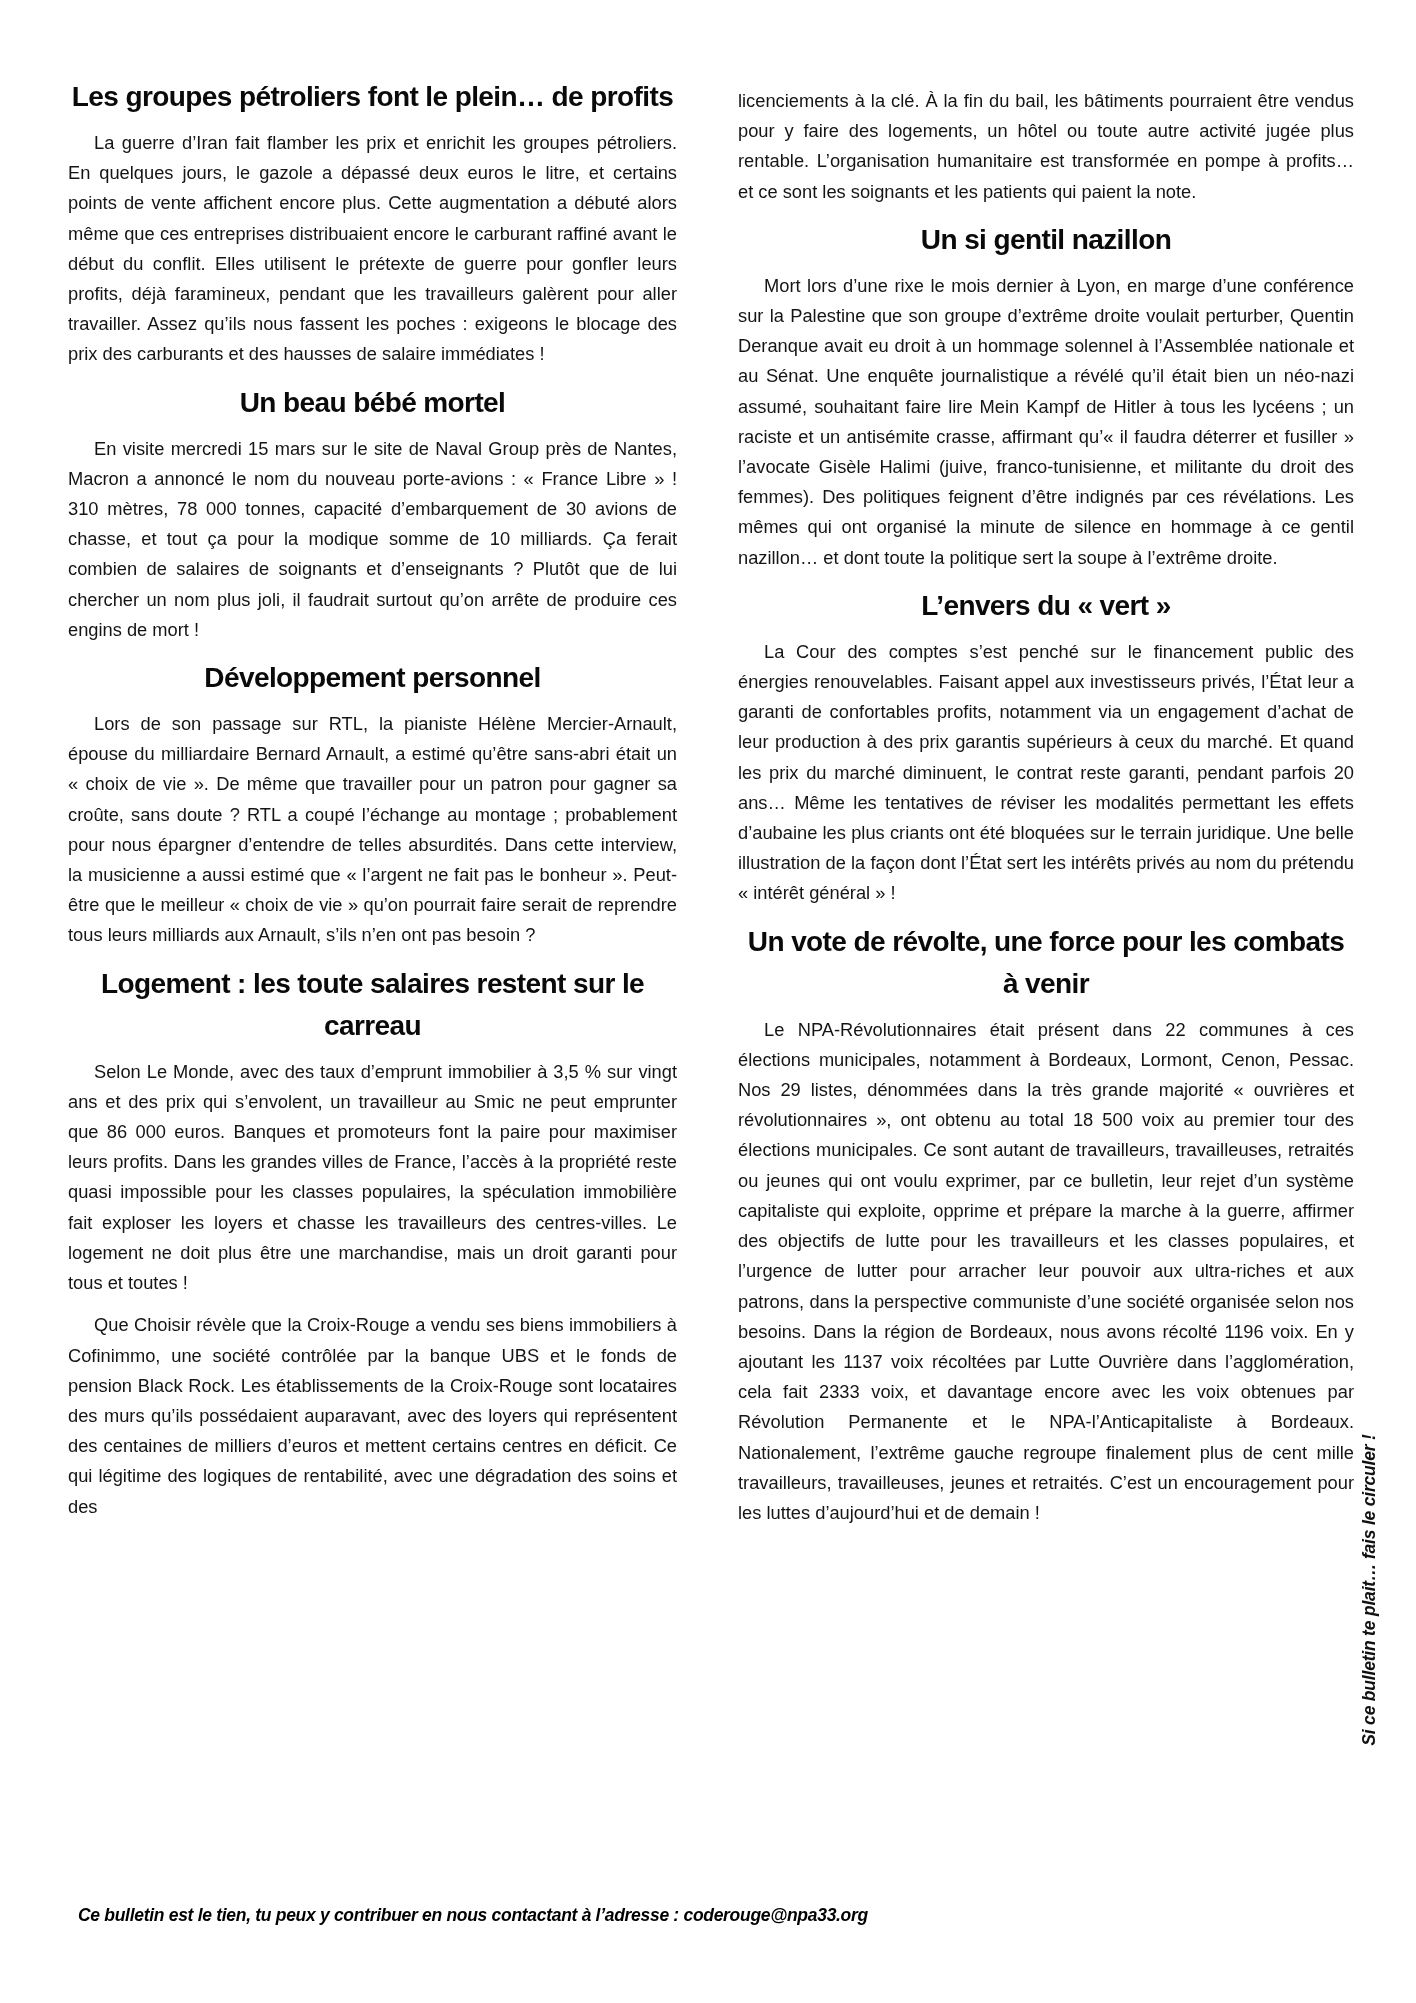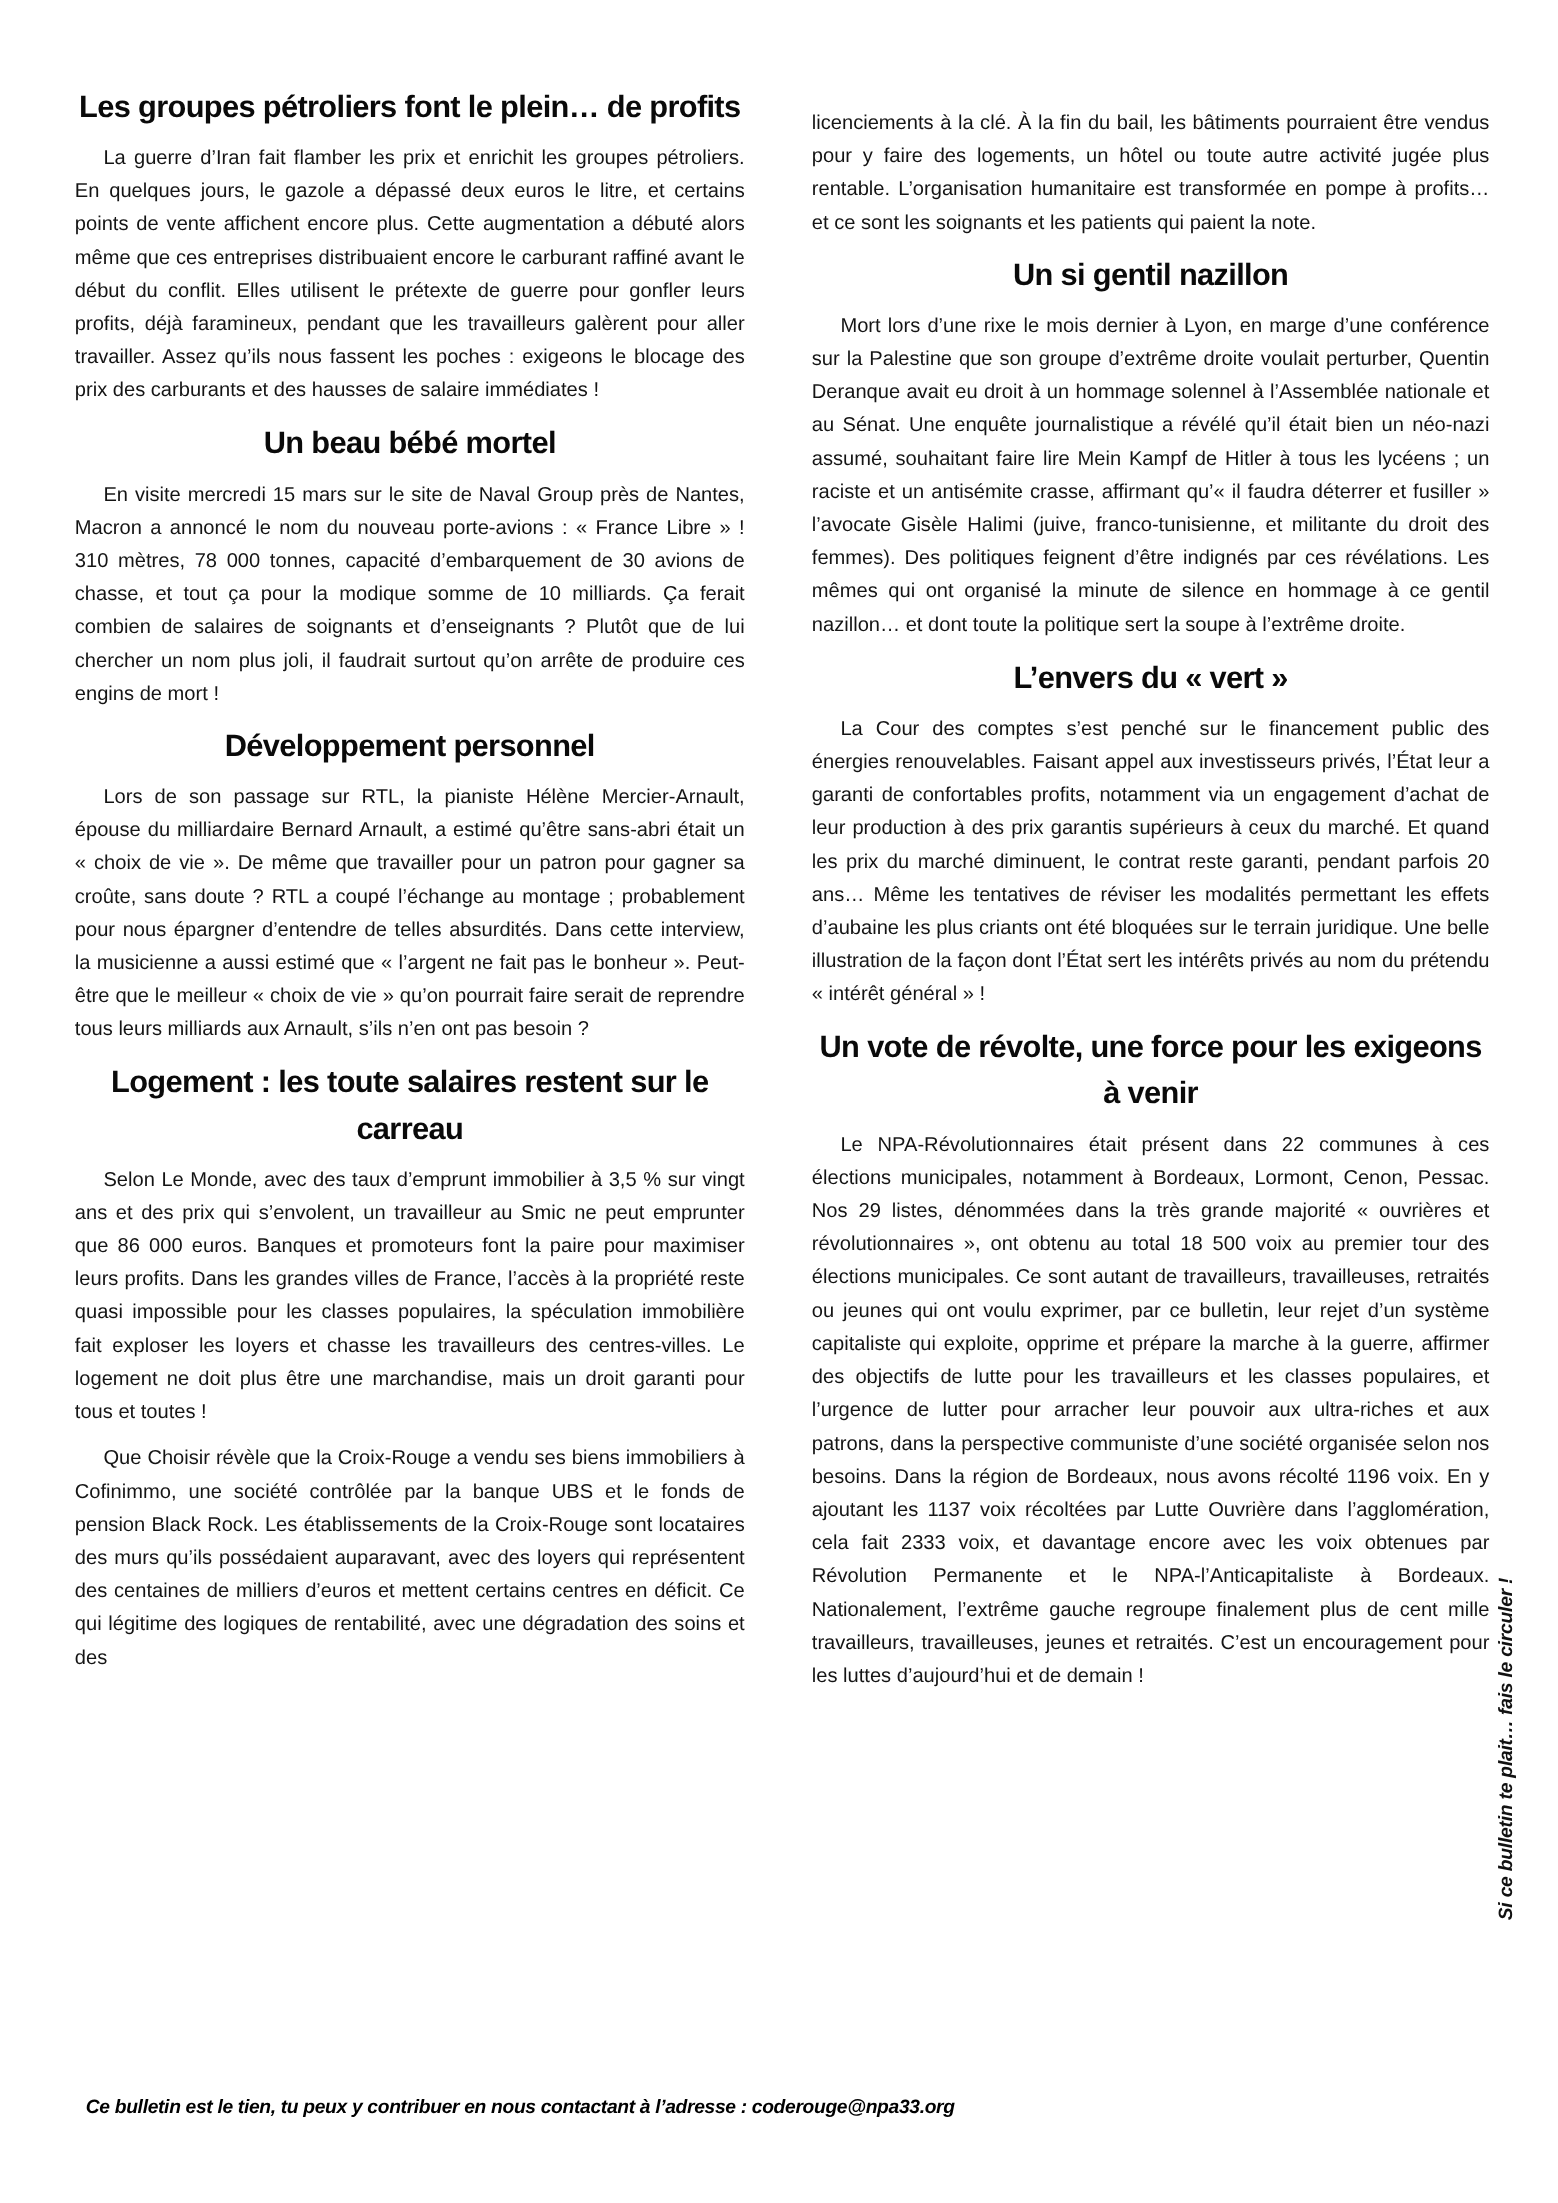--- a/index.html
+++ b/index.html
@@ -1,20 +1,20 @@
 <!DOCTYPE html>
 <html><head>
 <meta charset="utf-8">
 <style>
   html, body { margin: 0; padding: 0; background: #ffffff; }
   body { width: 1416px; height: 2003px; position: relative; overflow: hidden; color: #111; }
   .page { position: absolute; left: 0; top: 0; width: 1416px; height: 1930px; }
   .col { position: absolute; top: 76px; }
   .col-left { left: 68px; width: 609px; }
-  .col-right { left: 738px; width: 616px; top: 96px; }
+  .col-right { left: 738px; width: 616px; top: 86px; }
   .article { margin: 0; }
   .headline {
     font-family: "Liberation Sans", sans-serif;
     font-weight: bold;
     font-size: 28px;
     line-height: 42px;
     text-align: center;
     margin: 0 0 10px 0;
     letter-spacing: -0.6px;
     color: #0a0a0a;
@@ -89,21 +89,21 @@
     <p class="body cont">licenciements à la clé. À la fin du bail, les bâtiments pourraient être vendus pour y faire des logements, un hôtel ou toute autre activité jugée plus rentable. L’organisation humanitaire est transformée en pompe à profits… et ce sont les soignants et les patients qui paient la note.</p>
     <div class="article">
       <h2 class="headline">Un si gentil nazillon</h2>
       <p class="body">Mort lors d’une rixe le mois dernier à Lyon, en marge d’une conférence sur la Palestine que son groupe d’extrême droite voulait perturber, Quentin Deranque avait eu droit à un hommage solennel à l’Assemblée nationale et au Sénat. Une enquête journalistique a révélé qu’il était bien un néo-nazi assumé, souhaitant faire lire Mein Kampf de Hitler à tous les lycéens ; un raciste et un antisémite crasse, affirmant qu’« il faudra déterrer et fusiller » l’avocate Gisèle Halimi (juive, franco-tunisienne, et militante du droit des femmes). Des politiques feignent d’être indignés par ces révélations. Les mêmes qui ont organisé la minute de silence en hommage à ce gentil nazillon… et dont toute la politique sert la soupe à l’extrême droite.</p>
     </div>
     <div class="article">
       <h2 class="headline">L’envers du « vert »</h2>
       <p class="body">La Cour des comptes s’est penché sur le financement public des énergies renouvelables. Faisant appel aux investisseurs privés, l’État leur a garanti de confortables profits, notamment via un engagement d’achat de leur production à des prix garantis supérieurs à ceux du marché. Et quand les prix du marché diminuent, le contrat reste garanti, pendant parfois 20 ans… Même les tentatives de réviser les modalités permettant les effets d’aubaine les plus criants ont été bloquées sur le terrain juridique. Une belle illustration de la façon dont l’État sert les intérêts privés au nom du prétendu « intérêt général » !</p>
     </div>
     <div class="article">
-      <h2 class="headline">Un vote de révolte, une force pour les exigeons à venir</h2>
+      <h2 class="headline">Un vote de révolte, une force pour les combats à venir</h2>
       <p class="body">Le NPA-Révolutionnaires était présent dans 22 communes à ces élections municipales, notamment à Bordeaux, Lormont, Cenon, Pessac. Nos 29 listes, dénommées dans la très grande majorité « ouvrières et révolutionnaires », ont obtenu au total 18 500 voix au premier tour des élections municipales. Ce sont autant de travailleurs, travailleuses, retraités ou jeunes qui ont voulu exprimer, par ce bulletin, leur rejet d’un système capitaliste qui exploite, opprime et prépare la marche à la guerre, affirmer des objectifs de lutte pour les travailleurs et les classes populaires, et l’urgence de lutter pour arracher leur pouvoir aux ultra-riches et aux patrons, dans la perspective communiste d’une société organisée selon nos besoins. Dans la région de Bordeaux, nous avons récolté 1196 voix. En y ajoutant les 1137 voix récoltées par Lutte Ouvrière dans l’agglomération, cela fait 2333 voix, et davantage encore avec  les voix obtenues par Révolution Permanente et le NPA-l’Anticapitaliste à Bordeaux. Nationalement, l’extrême gauche regroupe finalement plus de cent mille travailleurs, travailleuses, jeunes et retraités. C’est un encouragement pour les luttes d’aujourd’hui et de demain !</p>
     </div>
   </div>
 
   <div class="side-note">
     <span>Si ce bulletin te plait… fais le circuler !</span>
   </div>
 
   <div class="footer">Ce bulletin est le tien, tu peux y contribuer en nous contactant à l’adresse : coderouge@npa33.org</div>
 

